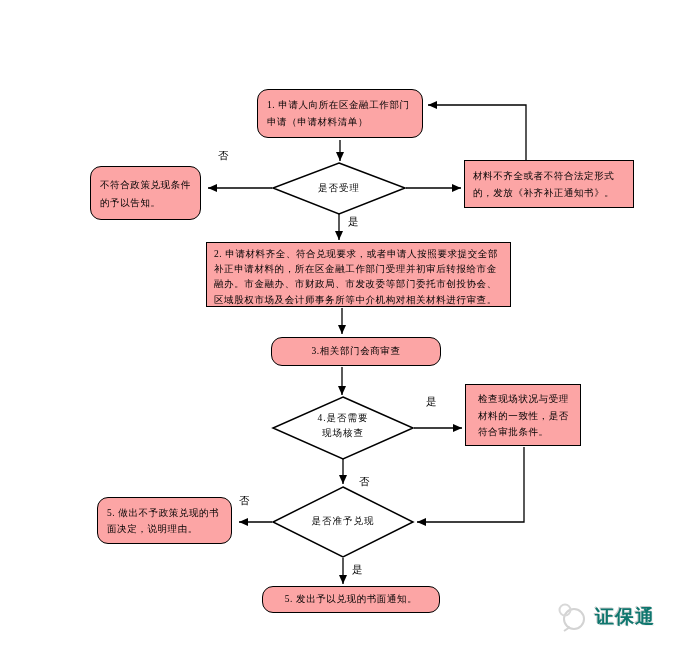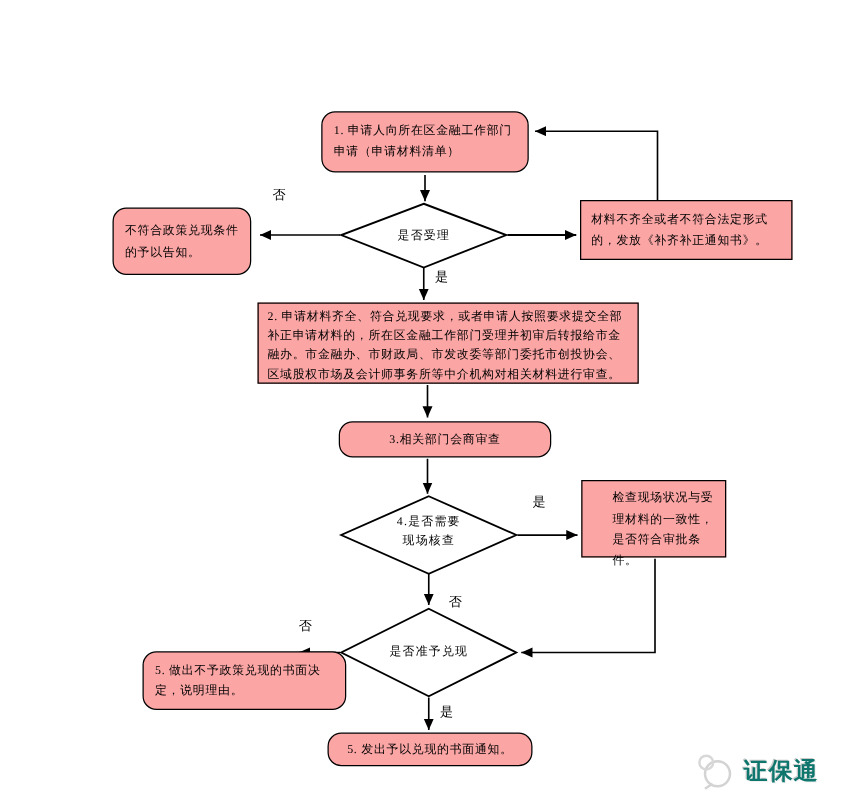--- a/index.html
+++ b/index.html
@@ -17,23 +17,23 @@
     position:absolute;box-sizing:border-box;border:1.5px solid #000;
     background:#fca5a5;font-size:9.5px;letter-spacing:0.6px;
   }
   .rounded{border-radius:11px;}
   .centered{display:flex;align-items:center;justify-content:center;text-align:center;}
   .node-apply{left:257px;top:89px;width:166px;height:49px;padding:7px 8px 0 9px;line-height:17px;}
   .node-notify{left:90px;top:166px;width:111px;height:54px;padding:9px 7px 0 9px;line-height:18px;}
   .node-supplement{left:464px;top:160px;width:170px;height:48px;padding:7px 6px 0 8px;line-height:17px;}
   .node-review{left:206px;top:242px;width:305px;height:65px;padding:4px 6px 0 7px;line-height:15.2px;}
   .node-joint{left:271px;top:337px;width:170px;height:29px;border-radius:11px;}
-  .node-sitecheck{left:465px;top:384px;width:116px;height:62px;padding:6px 5px 0 24px;line-height:16.5px;}
-  .node-refusal{left:114px;top:497px;width:163px;height:47px;padding:7px 6px 0 9px;line-height:16px;margin-top:24px;}
-  .node-notice{left:262px;top:586px;width:164px;height:27px;}
+  .node-sitecheck{left:465px;top:384px;width:116px;height:62px;padding:6px 5px 0 12px;line-height:16.5px;}
+  .node-refusal{left:97px;top:497px;width:135px;height:47px;padding:7px 6px 0 9px;line-height:16px;}
+  .node-notice{left:262px;top:586px;width:178px;height:27px;}
   .dlabel{
     position:absolute;text-align:center;font-size:9.5px;letter-spacing:1px;
   }
   .dlabel-accept{left:299px;top:182px;width:80px;}
   .dlabel-need{left:303px;top:411px;width:80px;white-space:pre-line;line-height:15px;}
   .dlabel-grant{left:298px;top:515px;width:90px;}
   .elabel{position:absolute;font-size:10.5px;letter-spacing:0;}
   .el-no1{left:218px;top:149px;}
   .el-yes1{left:348px;top:215px;}
   .el-yes4{left:426px;top:395px;}

